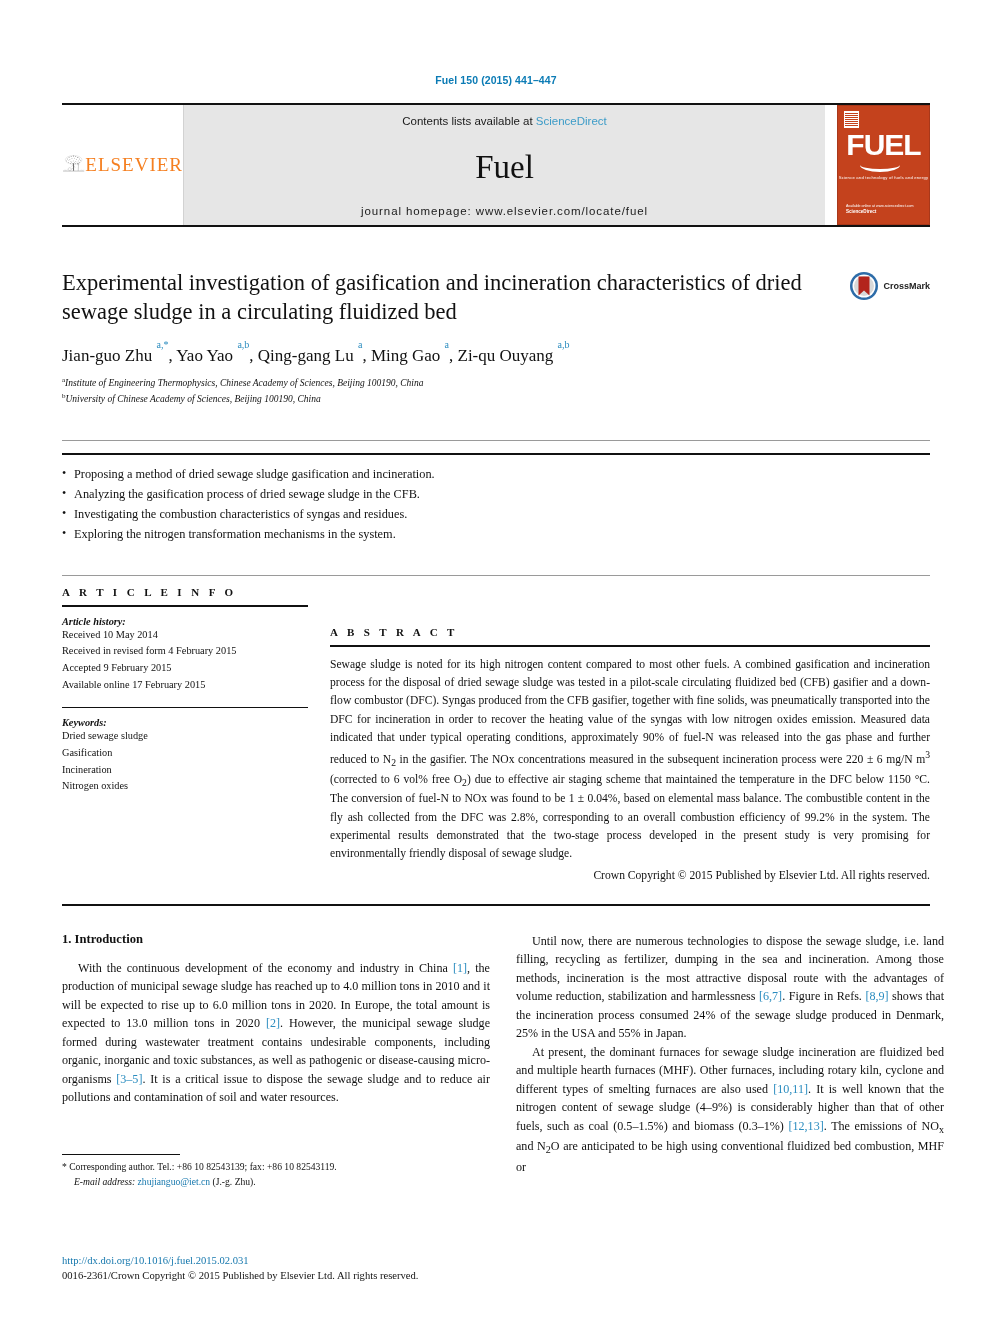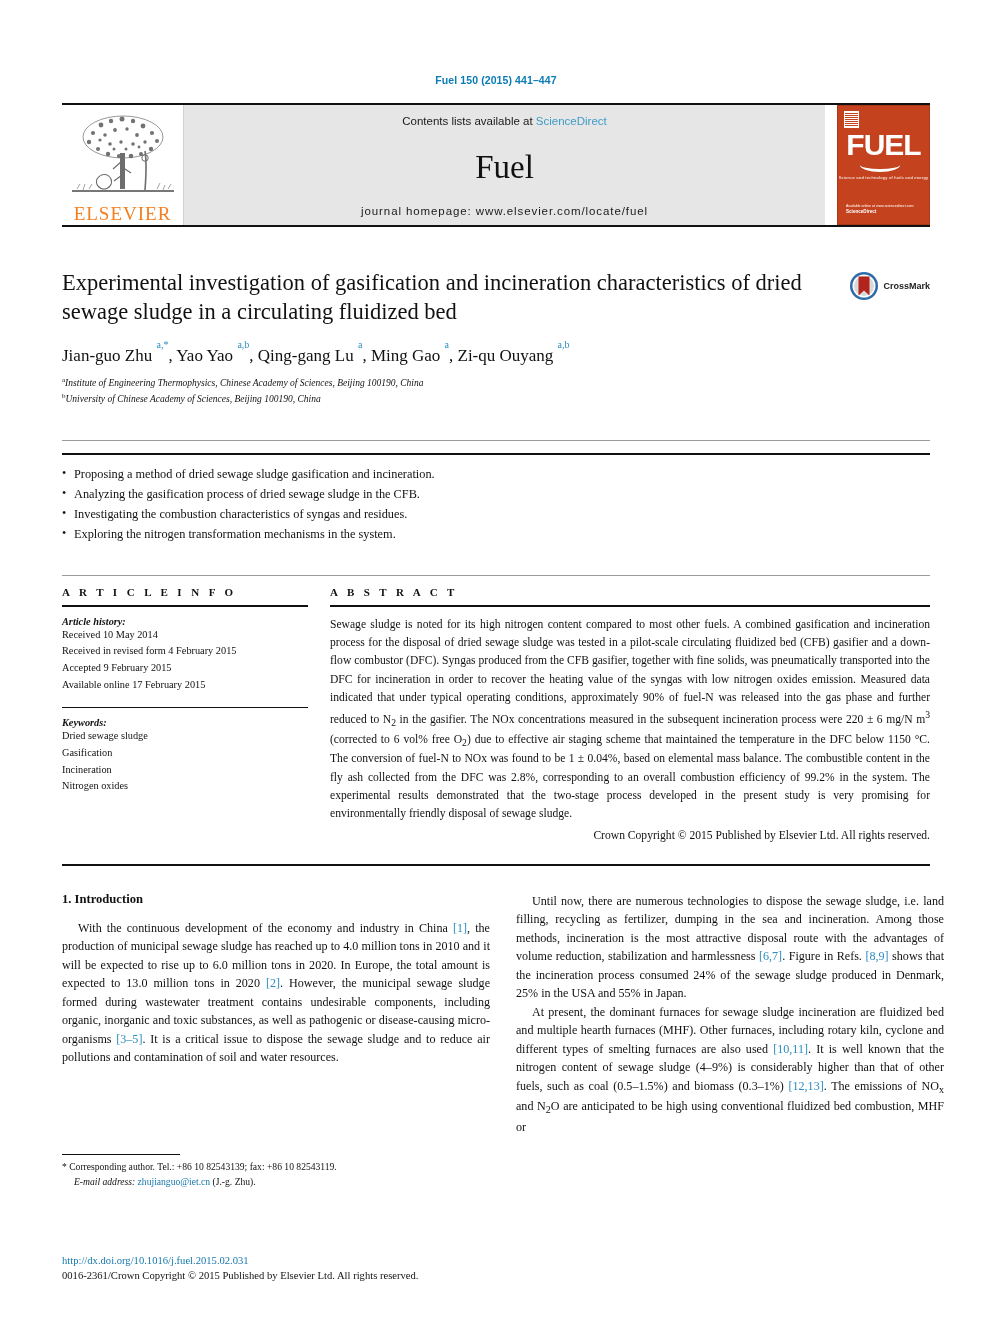--- a/index.html
+++ b/index.html
@@ -33,21 +33,20 @@
     border-top: 2px solid #111;
     display: flex;
     align-items: stretch;
     height: 122px;
   }
   .elsevier-logo {
     width: 122px;
     flex: 0 0 122px;
     border-right: 1px solid #d2d2d2;
     display: flex;
-    flex-direction: column;
     align-items: center;
     justify-content: flex-end;
     padding-bottom: 2px;
     background: #fff;
   }
   .elsevier-tree { width: 112px; height: 92px; display:block; }
   .elsevier-word {
     font-family: "Liberation Serif", serif;
     color: #f57f20;
     font-size: 19px;
@@ -204,21 +203,21 @@
   }
 
   
   .ia-wrap {
     margin-top: 30px;
     display: flex;
     gap: 22px;
   }
   .ia-top-rule { border-top: 1px solid #9a9a9a; }
   .info-col { width: 246px; flex: 0 0 246px; }
-  .abstract-col { flex: 1; }
+  .abstract-col { flex: 1; margin-top: 40px; }
 
   .info-body { margin-top: 9px; }
   .info-hdr {
     font-family: "Liberation Serif", serif;
     font-style: italic;
     font-weight: bold;
     font-size: 10.3px;
     color: #111;
   }
   .info-line {

